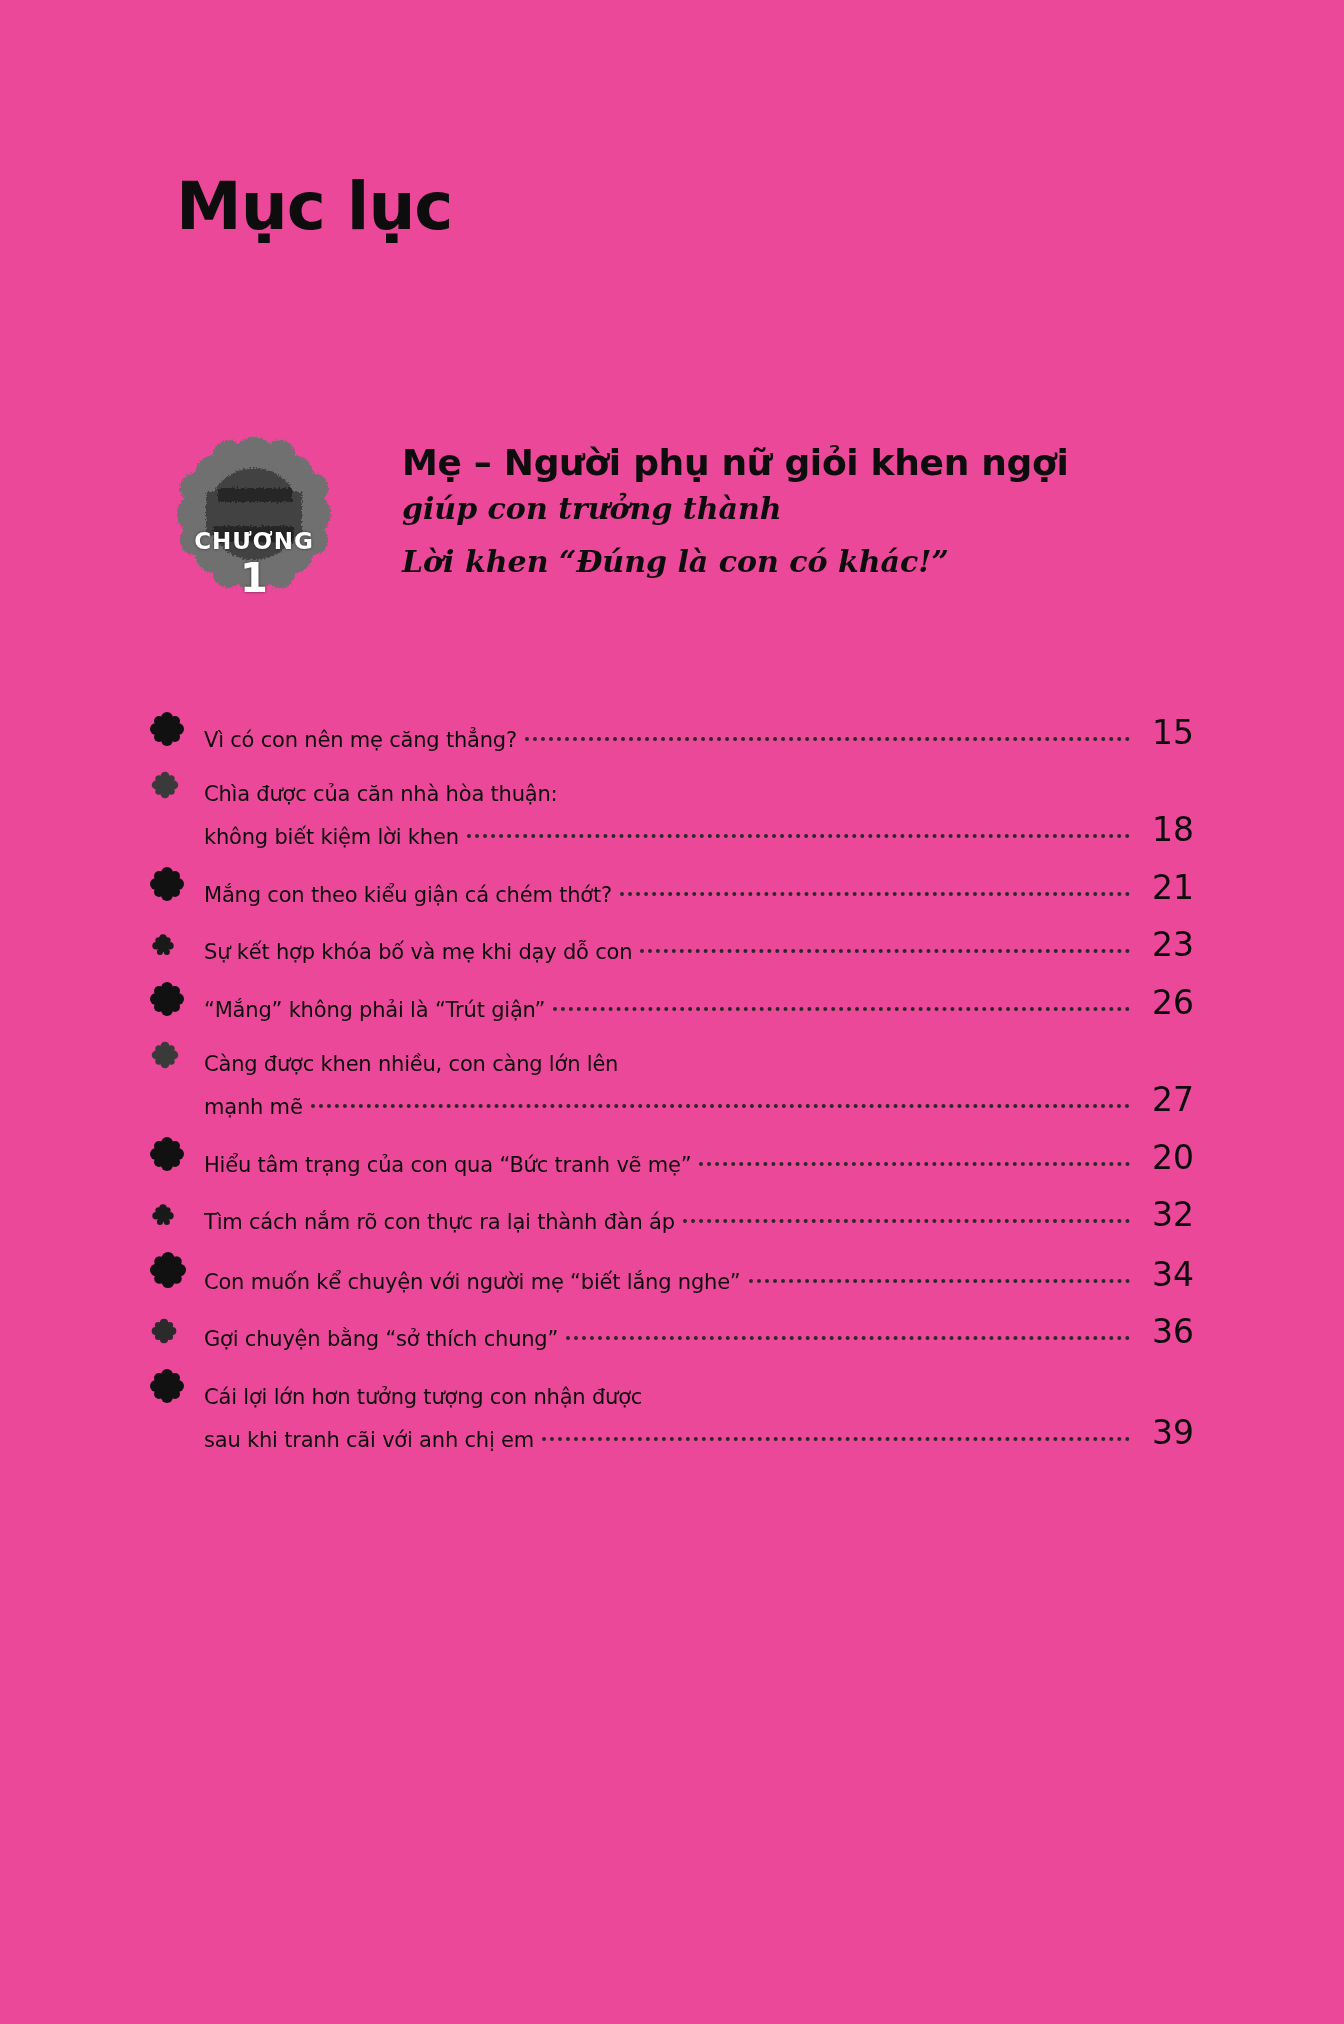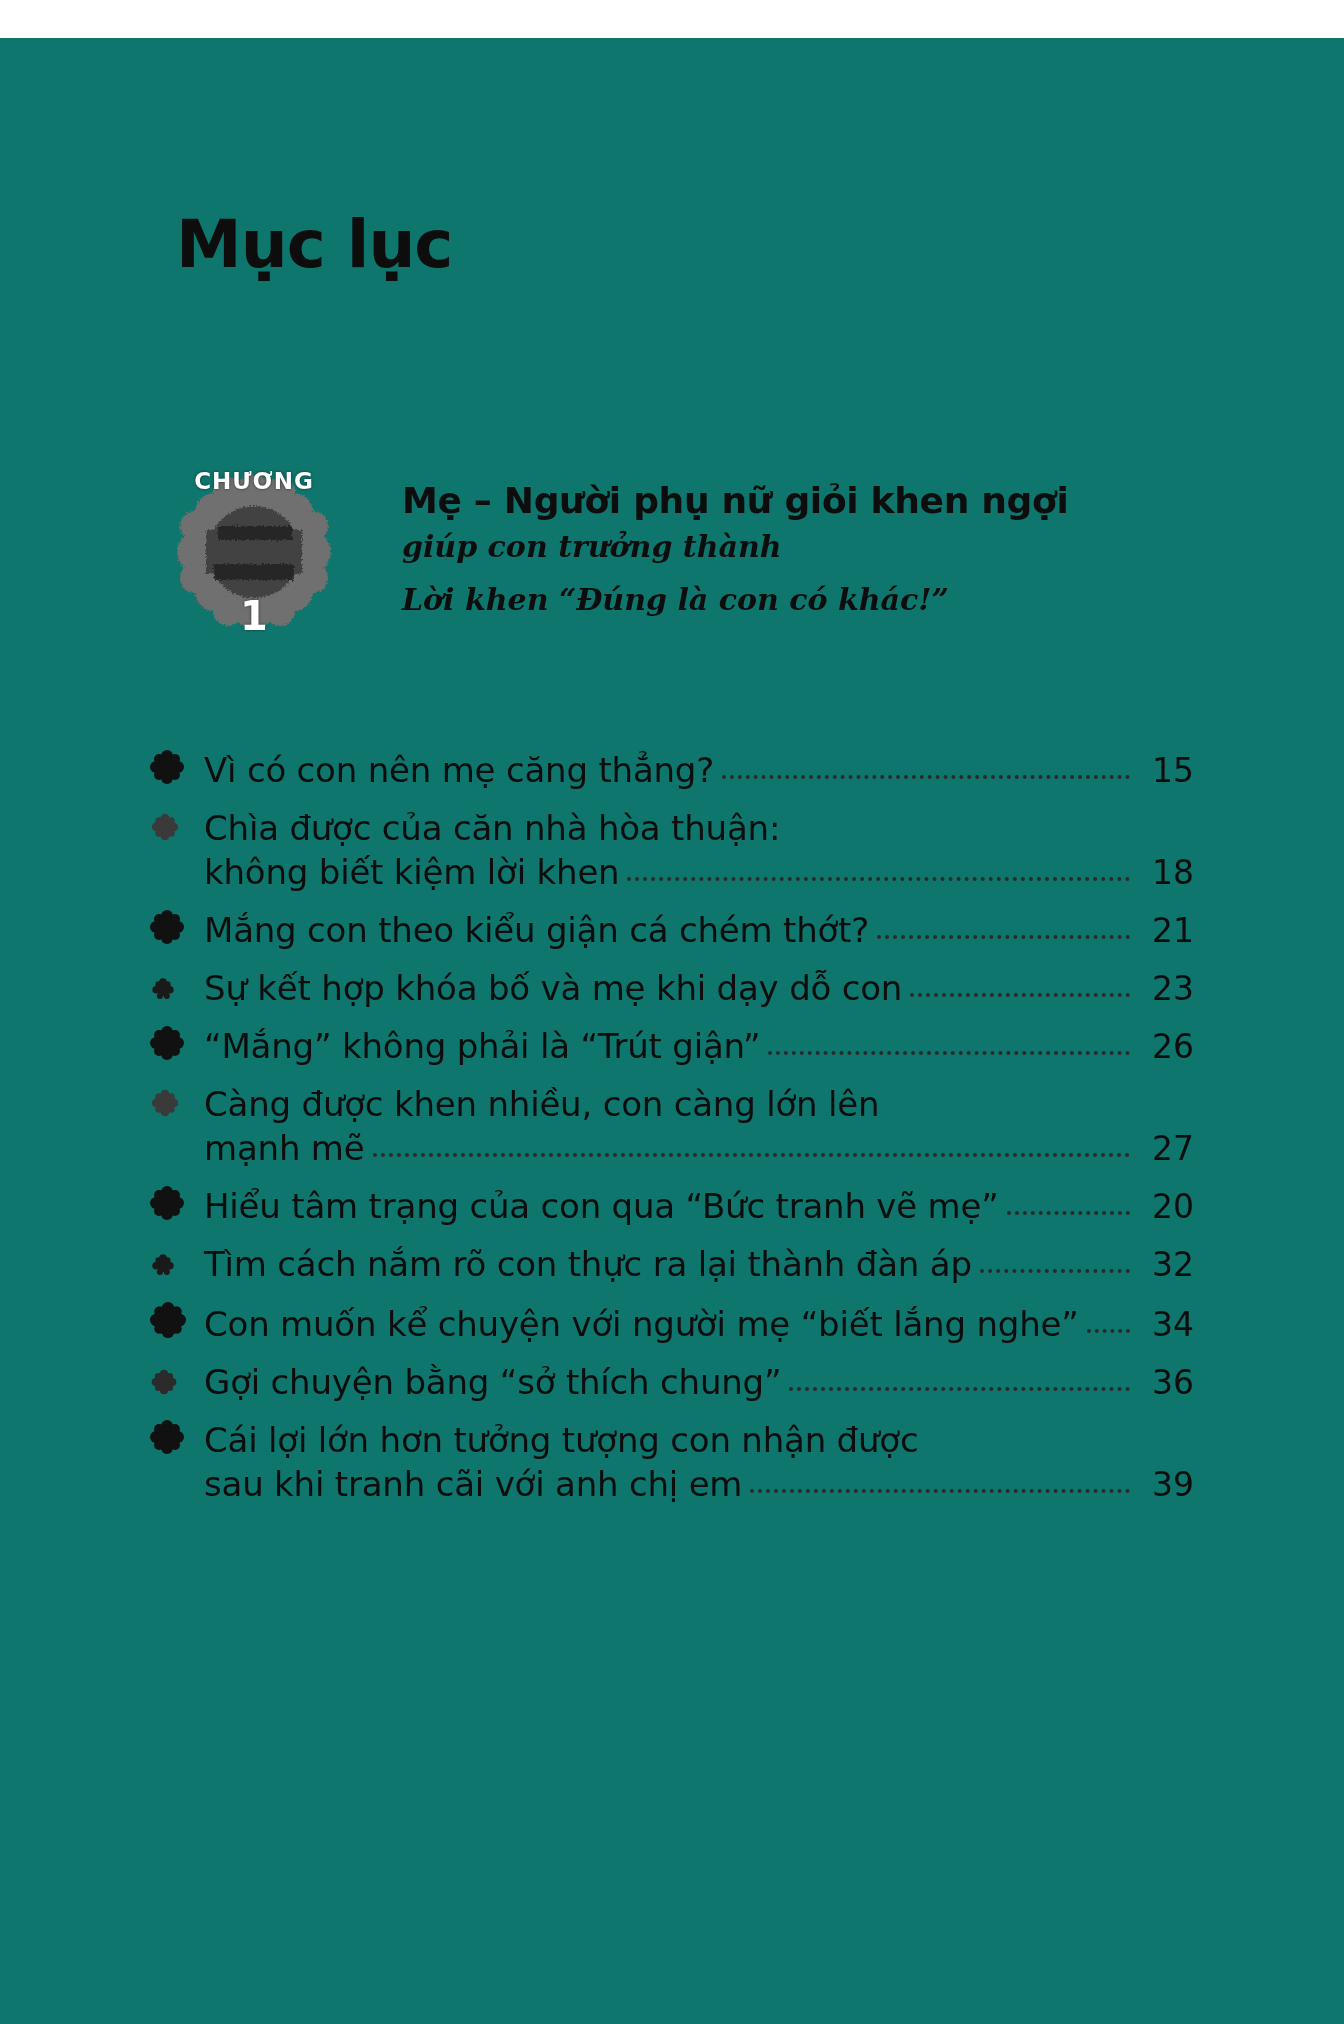--- a/index.html
+++ b/index.html
@@ -11,22 +11,21 @@
     width: 1344px;
     height: 2024px;
     position: relative;
     font-family: "Liberation Sans", sans-serif;
     color: #111111;
     overflow: hidden;
   }
   .page {
     position: absolute;
     inset: 0;
-    background: #0f766e;
-    margin-top: 38px;
+    background: #ec4899;
   }
 
   
   .toc-title {
     position: absolute;
     left: 176px;
     top: 168px;
     font-family: "DejaVu Sans", sans-serif;
     font-weight: 700;
     font-size: 66px;
@@ -56,21 +55,21 @@
   }
   .chapter-badge .badge-text {
     position: absolute;
     left: 0;
     top: 0;
     width: 168px;
     height: 168px;
     display: flex;
     flex-direction: column;
     align-items: center;
-    justify-content: space-between;
+    justify-content: flex-end;
     color: #fff;
   }
   .chapter-badge .badge-word {
     font-family: "DejaVu Sans", sans-serif;
     font-weight: 700;
     font-size: 23px;
     letter-spacing: 1px;
     text-shadow: 0 0 3px rgba(0,0,0,.6);
   }
   .chapter-badge .badge-num {
@@ -127,21 +126,21 @@
     flex: 0 0 auto;
     width: 54px;
     display: flex;
     align-items: center;
     justify-content: flex-start;
     padding-bottom: 6px;
   }
   .bullet svg { display:block; }
   .entry-text {
     font-family: "DejaVu Sans", sans-serif;
-    font-size: 34px;
+    font-size: 21px;
     color: #0d0d0d;
     white-space: nowrap;
     letter-spacing: -0.2px;
   }
   .dots {
     flex: 1 1 auto;
     border-bottom: 4px dotted #2a2a2a;
     margin: 0 6px 11px 8px;
     min-width: 18px;
     height: 0;

